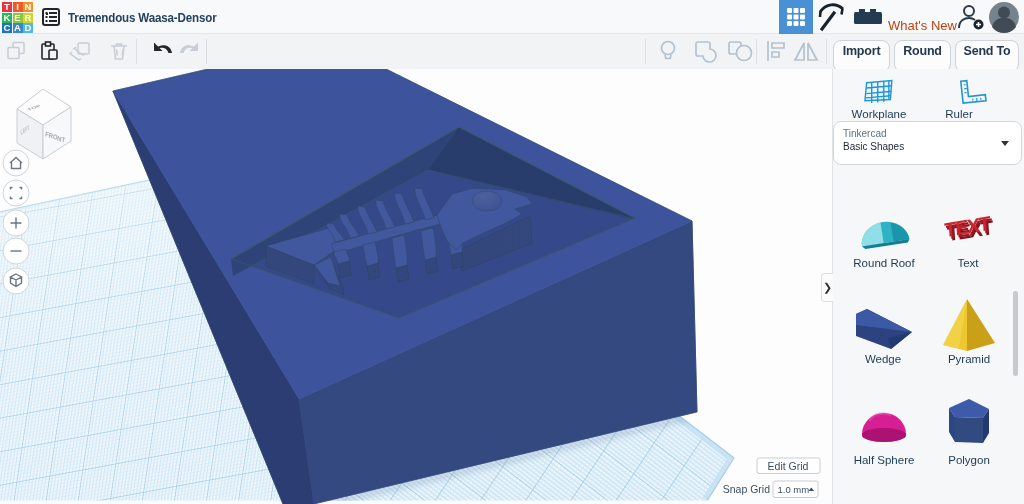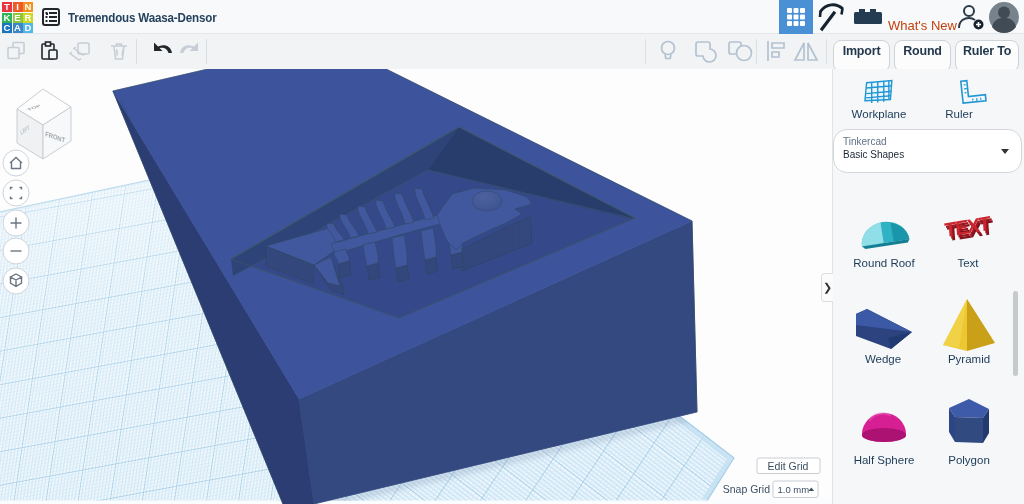--- a/index.html
+++ b/index.html
@@ -14,21 +14,21 @@
 #bluebtn{position:absolute;left:779px;top:0;width:34px;height:34px;background:#4a90d5}
 .tbicon{position:absolute;top:0;height:34px}
 #whatsnew{position:absolute;left:888px;top:18px;font-size:13px;color:#c2410c}
 
 #toolbar{position:absolute;left:0;top:34px;width:1024px;height:35px;background:#f2f3f4}
 .sep{position:absolute;top:5px;width:1px;height:25px;background:#dadfe3}
 .tbtn{position:absolute;top:6px;height:32px;background:#fcfcfd;border:1px solid #cdd3d8;border-radius:8px;font-size:12.5px;font-weight:bold;color:#24384d;letter-spacing:-0.2px;text-align:center;line-height:21px}
 
 #panel{position:absolute;left:832px;top:69px;width:192px;height:435px;background:#f6f7f8;border-left:1px solid #e1e4e7}
 .plabel{position:absolute;font-size:11.5px;color:#1b3a57;transform:translateX(-50%)}
-#dropdown{position:absolute;left:0px;top:60px;width:189px;height:44px;background:#fff;border:1px solid #d3d7db;border-radius:14px}
+#dropdown{position:absolute;left:0px;top:52px;width:189px;height:44px;background:#fff;border:1px solid #d3d7db;border-radius:8px}
 #dd1{position:absolute;left:9px;top:6px;font-size:10px;color:#5f7184}
 #dd2{position:absolute;left:9px;top:19px;font-size:10px;color:#1b2733}
 #ddc{position:absolute;right:12px;top:19px;width:0;height:0;border-left:4.5px solid transparent;border-right:4.5px solid transparent;border-top:5.5px solid #333}
 #scroll{position:absolute;left:180px;top:222px;width:5px;height:85px;background:#c7cacd;border-radius:3px}
 #collapse{position:absolute;left:-12px;top:204px;width:12px;height:29px;background:#fbfbfc;border:1px solid #dcdfe2;border-right:none;border-radius:4px 0 0 4px;font-size:11px;color:#333;text-align:center;line-height:27px}
 </style></head>
 <body>
 <div id="app">
 
 <div id="topbar">
@@ -133,21 +133,21 @@
           <circle cx="92" cy="14" r="7.5" fill="#f2f3f4"></circle>
    <path d="M116 2 v20M120 4h12v5h-12zM120 13h7v5h-7z"></path>
    <path d="M152 21 l0-17 -9 17ZM156 21 l0-17 9 17Z"></path>
   </g>
  </svg>
  <div class="sep" style="left:645px"></div>
  <div class="sep" style="left:756px"></div>
  <div class="sep" style="left:826px"></div>
  <div class="tbtn" style="left:833px;width:57px">Import</div>
  <div class="tbtn" style="left:894px;width:57px">Round</div>
- <div class="tbtn" style="left:955px;width:64px">Ruler To</div>
+ <div class="tbtn" style="left:955px;width:64px">Send To</div>
 </div>
 
 <svg id="canvas" style="position:absolute;left:0;top:69px" width="832" height="435" viewBox="0 69 832 435">
 <defs>
 <pattern id="pgl" width="10" height="10" patternUnits="userSpaceOnUse" patternTransform="matrix(3.3,-0.61,-0.52,3.45,-8,218)">
  <rect width="10" height="10" fill="#f1f8fd"></rect>
  <path d="M1,0V10M2,0V10M3,0V10M4,0V10M5,0V10M6,0V10M7,0V10M8,0V10M9,0V10" stroke="#c8e3f3" stroke-width="0.30"></path>
  <path d="M0,1H10M0,2H10M0,3H10M0,4H10M0,5H10M0,6H10M0,7H10M0,8H10M0,9H10" stroke="#d5eaf6" stroke-width="0.24"></path>
  <path d="M0,0V10" stroke="#9bcae5" stroke-width="0.45"></path>
  <path d="M0,0H10" stroke="#9bcae5" stroke-width="0.42"></path>

